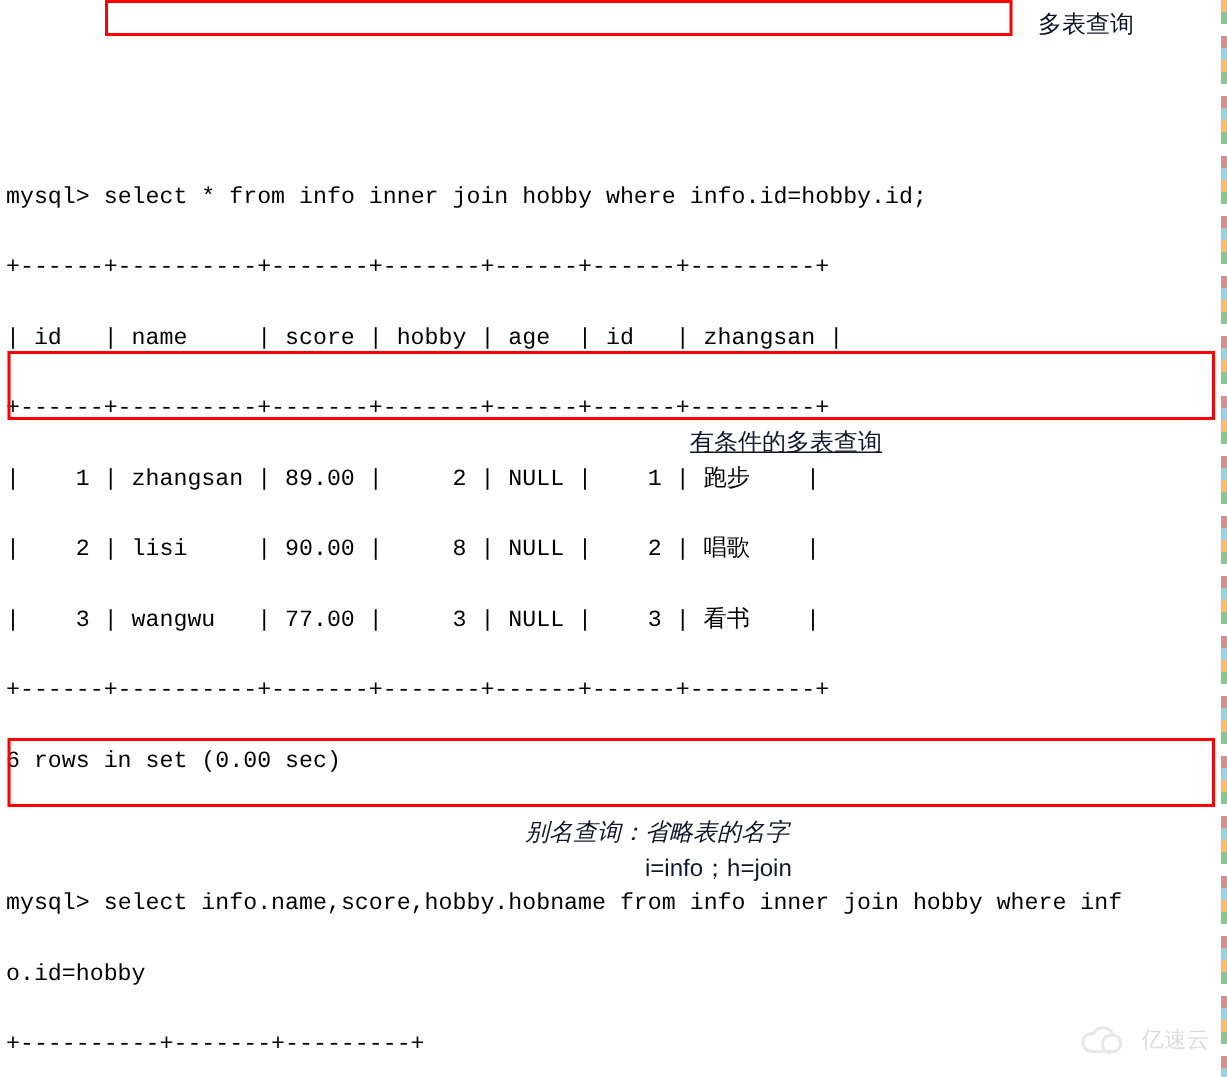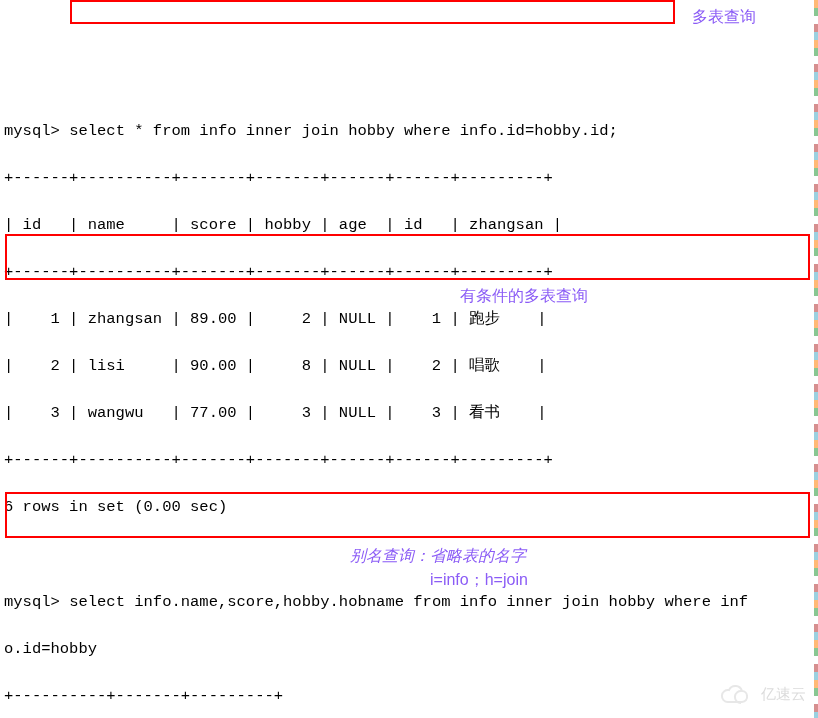--- a/index.html
+++ b/index.html
@@ -17,31 +17,31 @@
       position: relative;
     }
     .line { white-space: pre; }
     .redbox {
       position: absolute;
       border: 2px solid #ff0000;
       pointer-events: none;
     }
     .annot {
       position: absolute;
-      color: #8b5cf6;
+      color: #0f172a;
       font-family: "Microsoft YaHei","SimSun",sans-serif;
       font-size: 16px;
       white-space: normal;
     }
     .watermark {
       position: absolute;
       right: 12px;
       bottom: 12px;
       display: flex;
-      align-items: flex-end;
+      align-items: flex-start;
       gap: 6px;
       opacity: 0.35;
       color: #999;
       font-family: "Microsoft YaHei", sans-serif;
       font-size: 15px;
     }
     .watermark svg { display: block; }
     .stripe {
       position: absolute;
       right: 0;
@@ -97,21 +97,21 @@
 
 
 
 
 <div class="redbox" style="left:70px; top:0px; width:605px; height:24px;"></div>
 <div class="redbox" style="left:5px; top:234px; width:805px; height:46px;"></div>
 <div class="redbox" style="left:5px; top:492px; width:805px; height:46px;"></div>
 
 
 <div class="annot" style="left:692px; top:5px;">多表查询</div>
-<div class="annot" style="left:460px; top:284px;">有条件的多表查询</div>
+<div class="annot" style="left:460px; top:284px;text-decoration:underline;">有条件的多表查询</div>
 <div class="annot" style="left:350px; top:544px;font-style:italic;">别名查询：省略表的名字</div>
 <div class="annot" style="left:430px; top:568px;">i=info；h=join</div>
 
 
 <div class="stripe"></div>
 
 
 <div class="watermark">
   <svg width="36" height="22" viewBox="0 0 36 22" fill="none" stroke="#bbb" stroke-width="2">
     <path d="M9 18a6 6 0 1 1 1-11.9A7 7 0 0 1 23 7a5 5 0 0 1 5 5 5 5 0 0 1-5 6H9z"></path>

